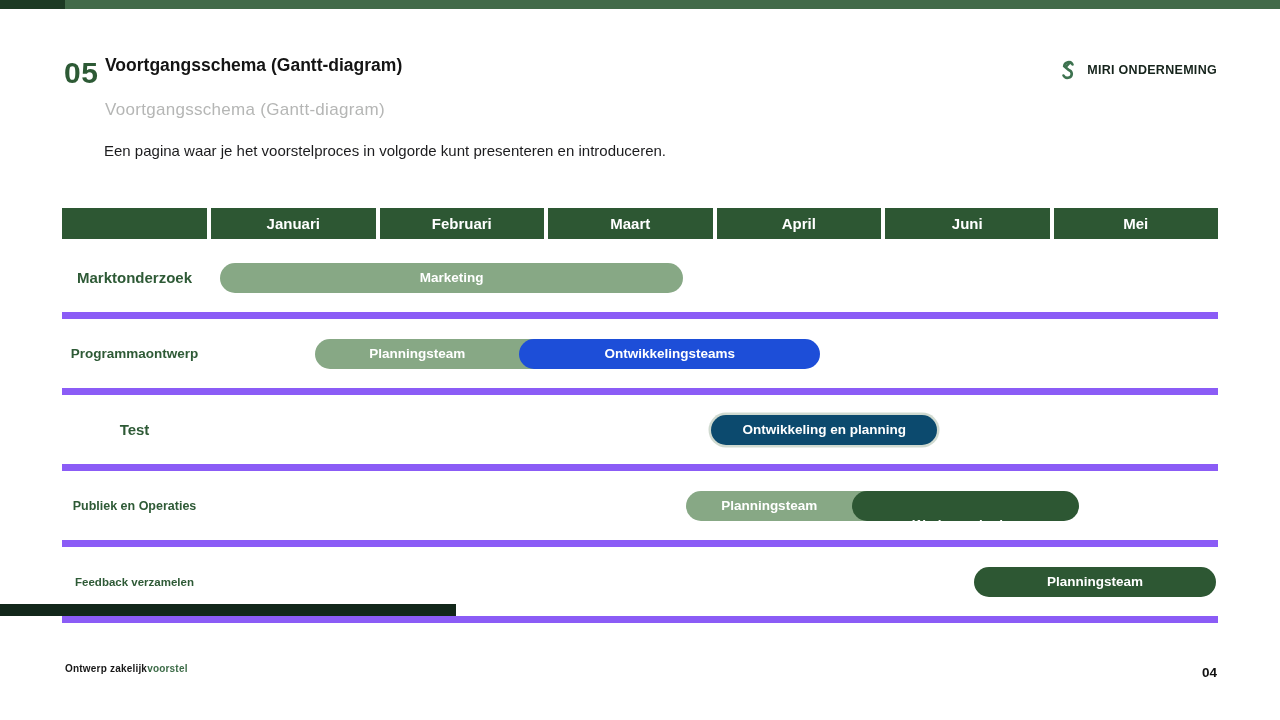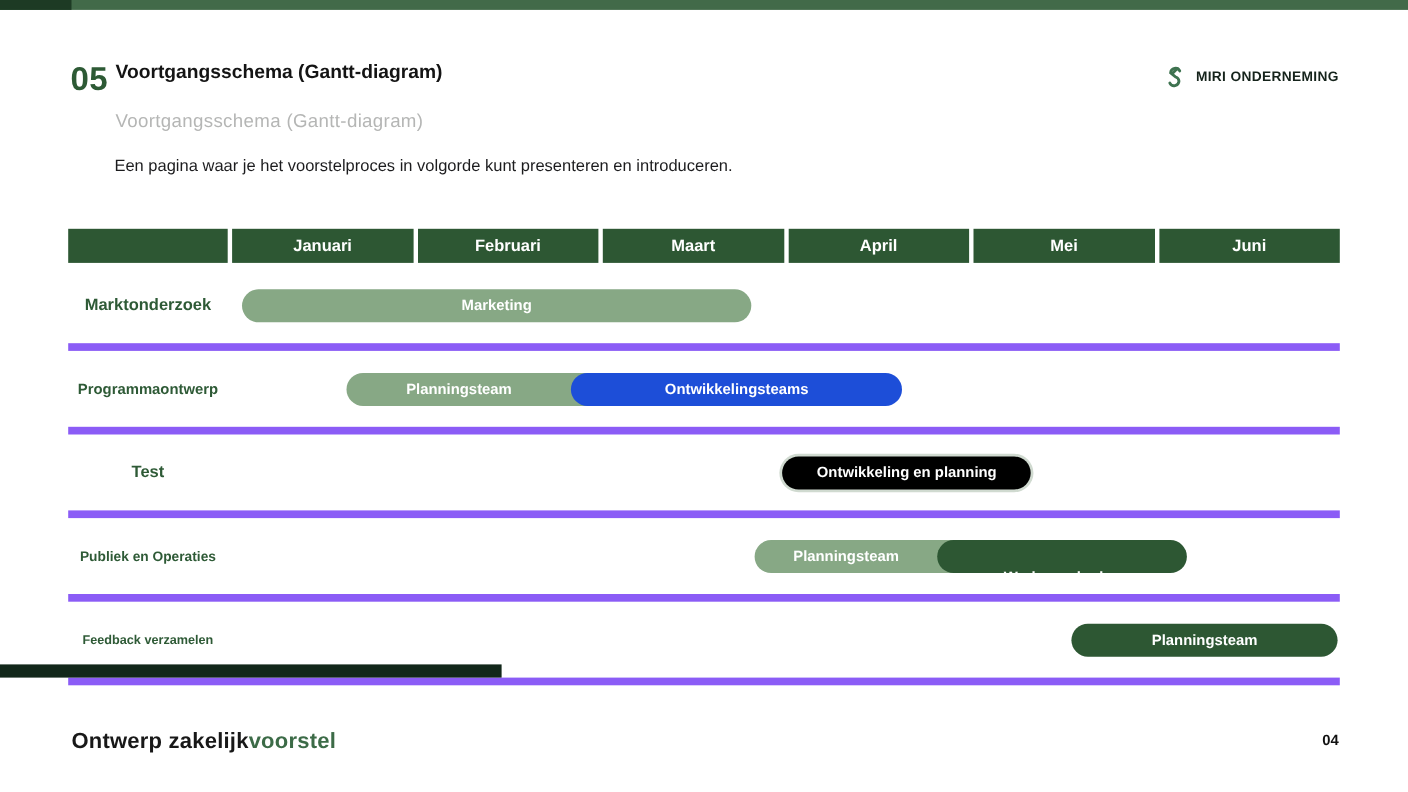--- a/index.html
+++ b/index.html
@@ -36,21 +36,21 @@
   .task-row:nth-of-type(3) .task-label { font-size:15px; }
   .task-row:nth-of-type(4) .task-label { font-size:12.5px; }
   .task-row:nth-of-type(5) .task-label { font-size:11.5px; }
   .task-timeline { flex:1; position:relative; }
   .gantt-bar { position:absolute; top:50%; transform:translateY(-50%); height:30px; border-radius:15px; }
   .gantt-bar.ring { box-shadow:0 0 0 2.5px rgba(150,174,150,0.45); }
   .bar-label { position:absolute; top:0; height:100%; display:flex; align-items:center; justify-content:center;
                color:#ffffff; font-size:13.5px; font-weight:bold; white-space:nowrap; }
 
   
-  .footer-title { position:absolute; left:65px; top:663px; font-size:20px; font-weight:800; color:#181818; letter-spacing:0.2px; }
+  .footer-title { position:absolute; left:65px; top:663px; font-size:10px; font-weight:800; color:#181818; letter-spacing:0.2px; }
   .footer-accent { color:#3c6b47; }
   .page-number { position:absolute; right:63px; top:665px; font-size:13.5px; font-weight:bold; color:#111111; }
 </style>
 </head>
 <body>
 
 <div class="stage">
 
   <div class="top-bar"></div>
   <div class="top-bar-dark"></div>
@@ -70,22 +70,22 @@
     <span class="brand-name">MIRI ONDERNEMING</span>
   </div>
 
   <div class="gantt">
     <div class="gantt-header" id="gantt-header">
       <div class="corner-cell"></div>
     <div class="month-cell">Januari</div>
         <div class="month-cell">Februari</div>
         <div class="month-cell">Maart</div>
         <div class="month-cell">April</div>
+        <div class="month-cell">Juni</div>
         <div class="month-cell">Mei</div>
-        <div class="month-cell">Juni</div>
       </div>
     <div id="gantt-rows">
         <div class="task-row">
           <div class="task-label">Marktonderzoek</div>
           <div class="task-timeline">
             <div class="gantt-bar" style="left: 0.5%; width: 46.1667%; background: rgb(135, 168, 133);">
               <div class="bar-label" style="left: 0px; width: 100%;">Marketing</div>
             </div>
           </div>
         </div>
@@ -96,21 +96,21 @@
               <div class="bar-label" style="left: 0px; width: 81.3333%;">Planningsteam</div>
             </div>
             <div class="gantt-bar" style="left: 30.3333%; width: 30%; background: #1d4ed8;">
               <div class="bar-label" style="left: 0px; width: 100%;">Ontwikkelingsteams</div>
             </div>
           </div>
         </div>
         <div class="task-row">
           <div class="task-label">Test</div>
           <div class="task-timeline">
-            <div class="gantt-bar ring" style="left: 49.5%; width: 22.5%; background: #000000;">
+            <div class="gantt-bar ring" style="left: 49.5%; width: 22.5%; background: #0c4a6e;">
               <div class="bar-label" style="left: 0px; width: 100%;">Ontwikkeling en planning</div>
             </div>
           </div>
         </div>
         <div class="task-row">
           <div class="task-label">Publiek en Operaties</div>
           <div class="task-timeline">
             <div class="gantt-bar" style="left: 47%; width: 20.5%; background: rgb(135, 168, 133);">
               <div class="bar-label" style="left: 0px; width: 80.4878%;">Planningsteam</div>
             </div>

